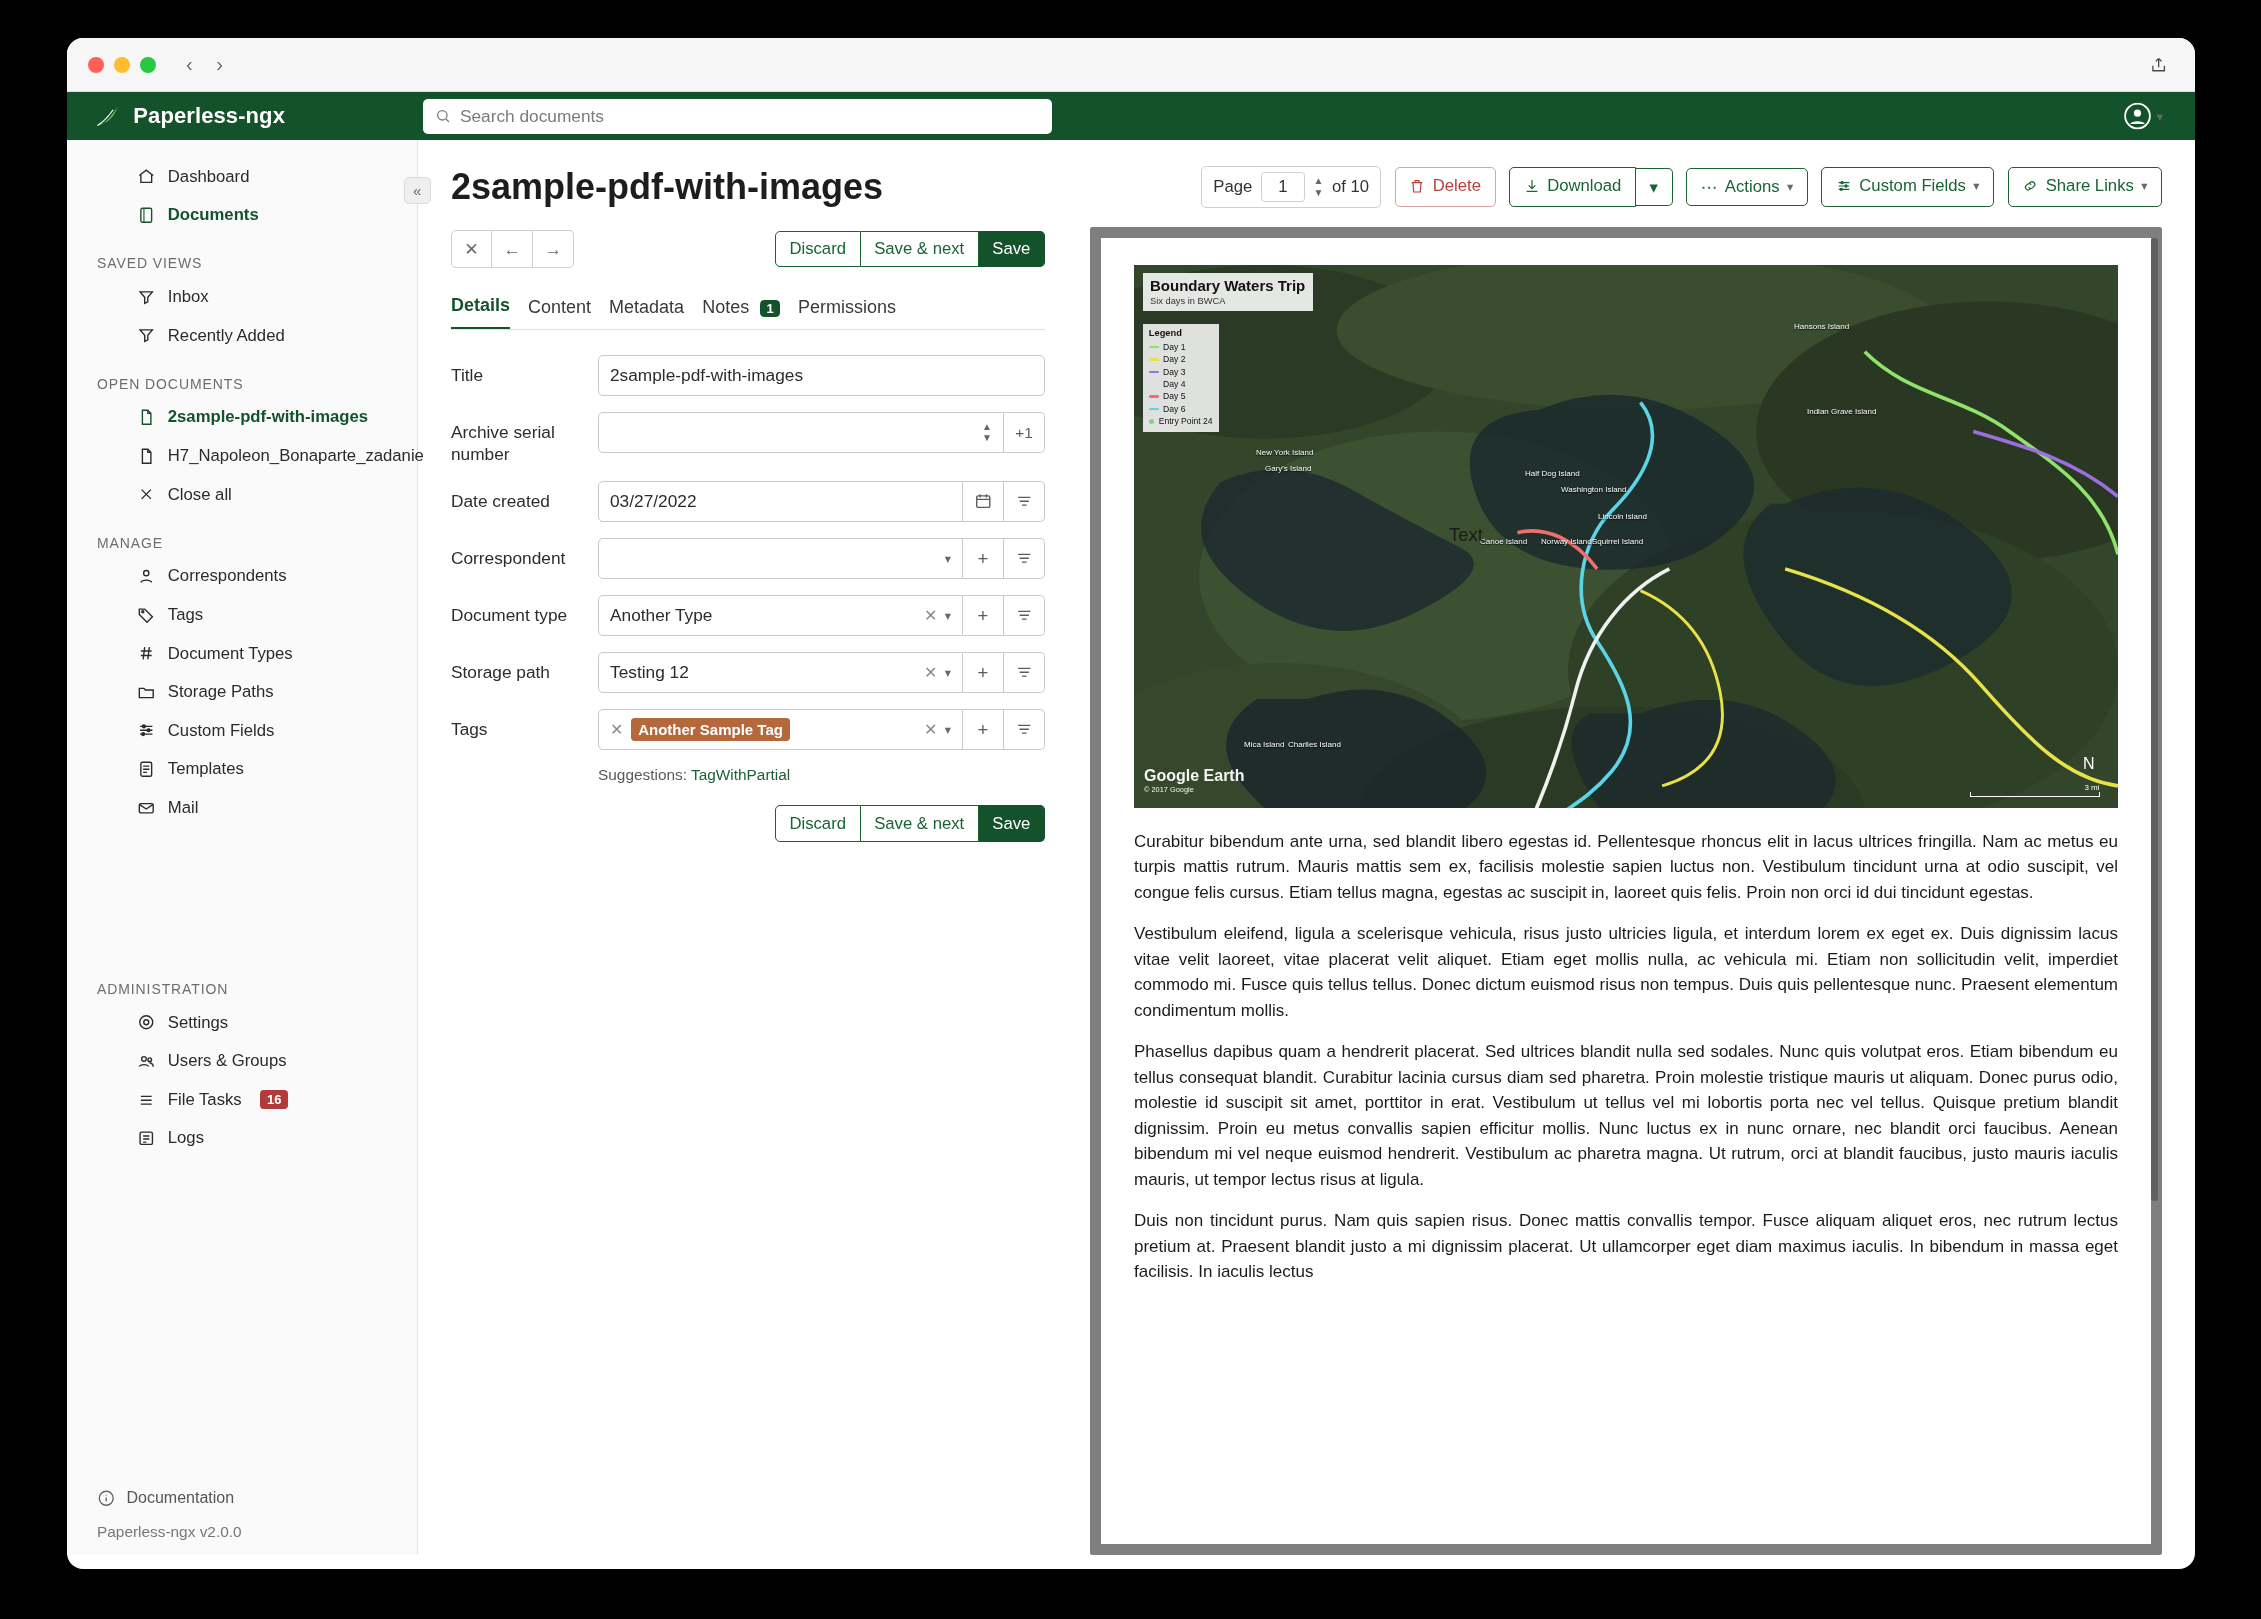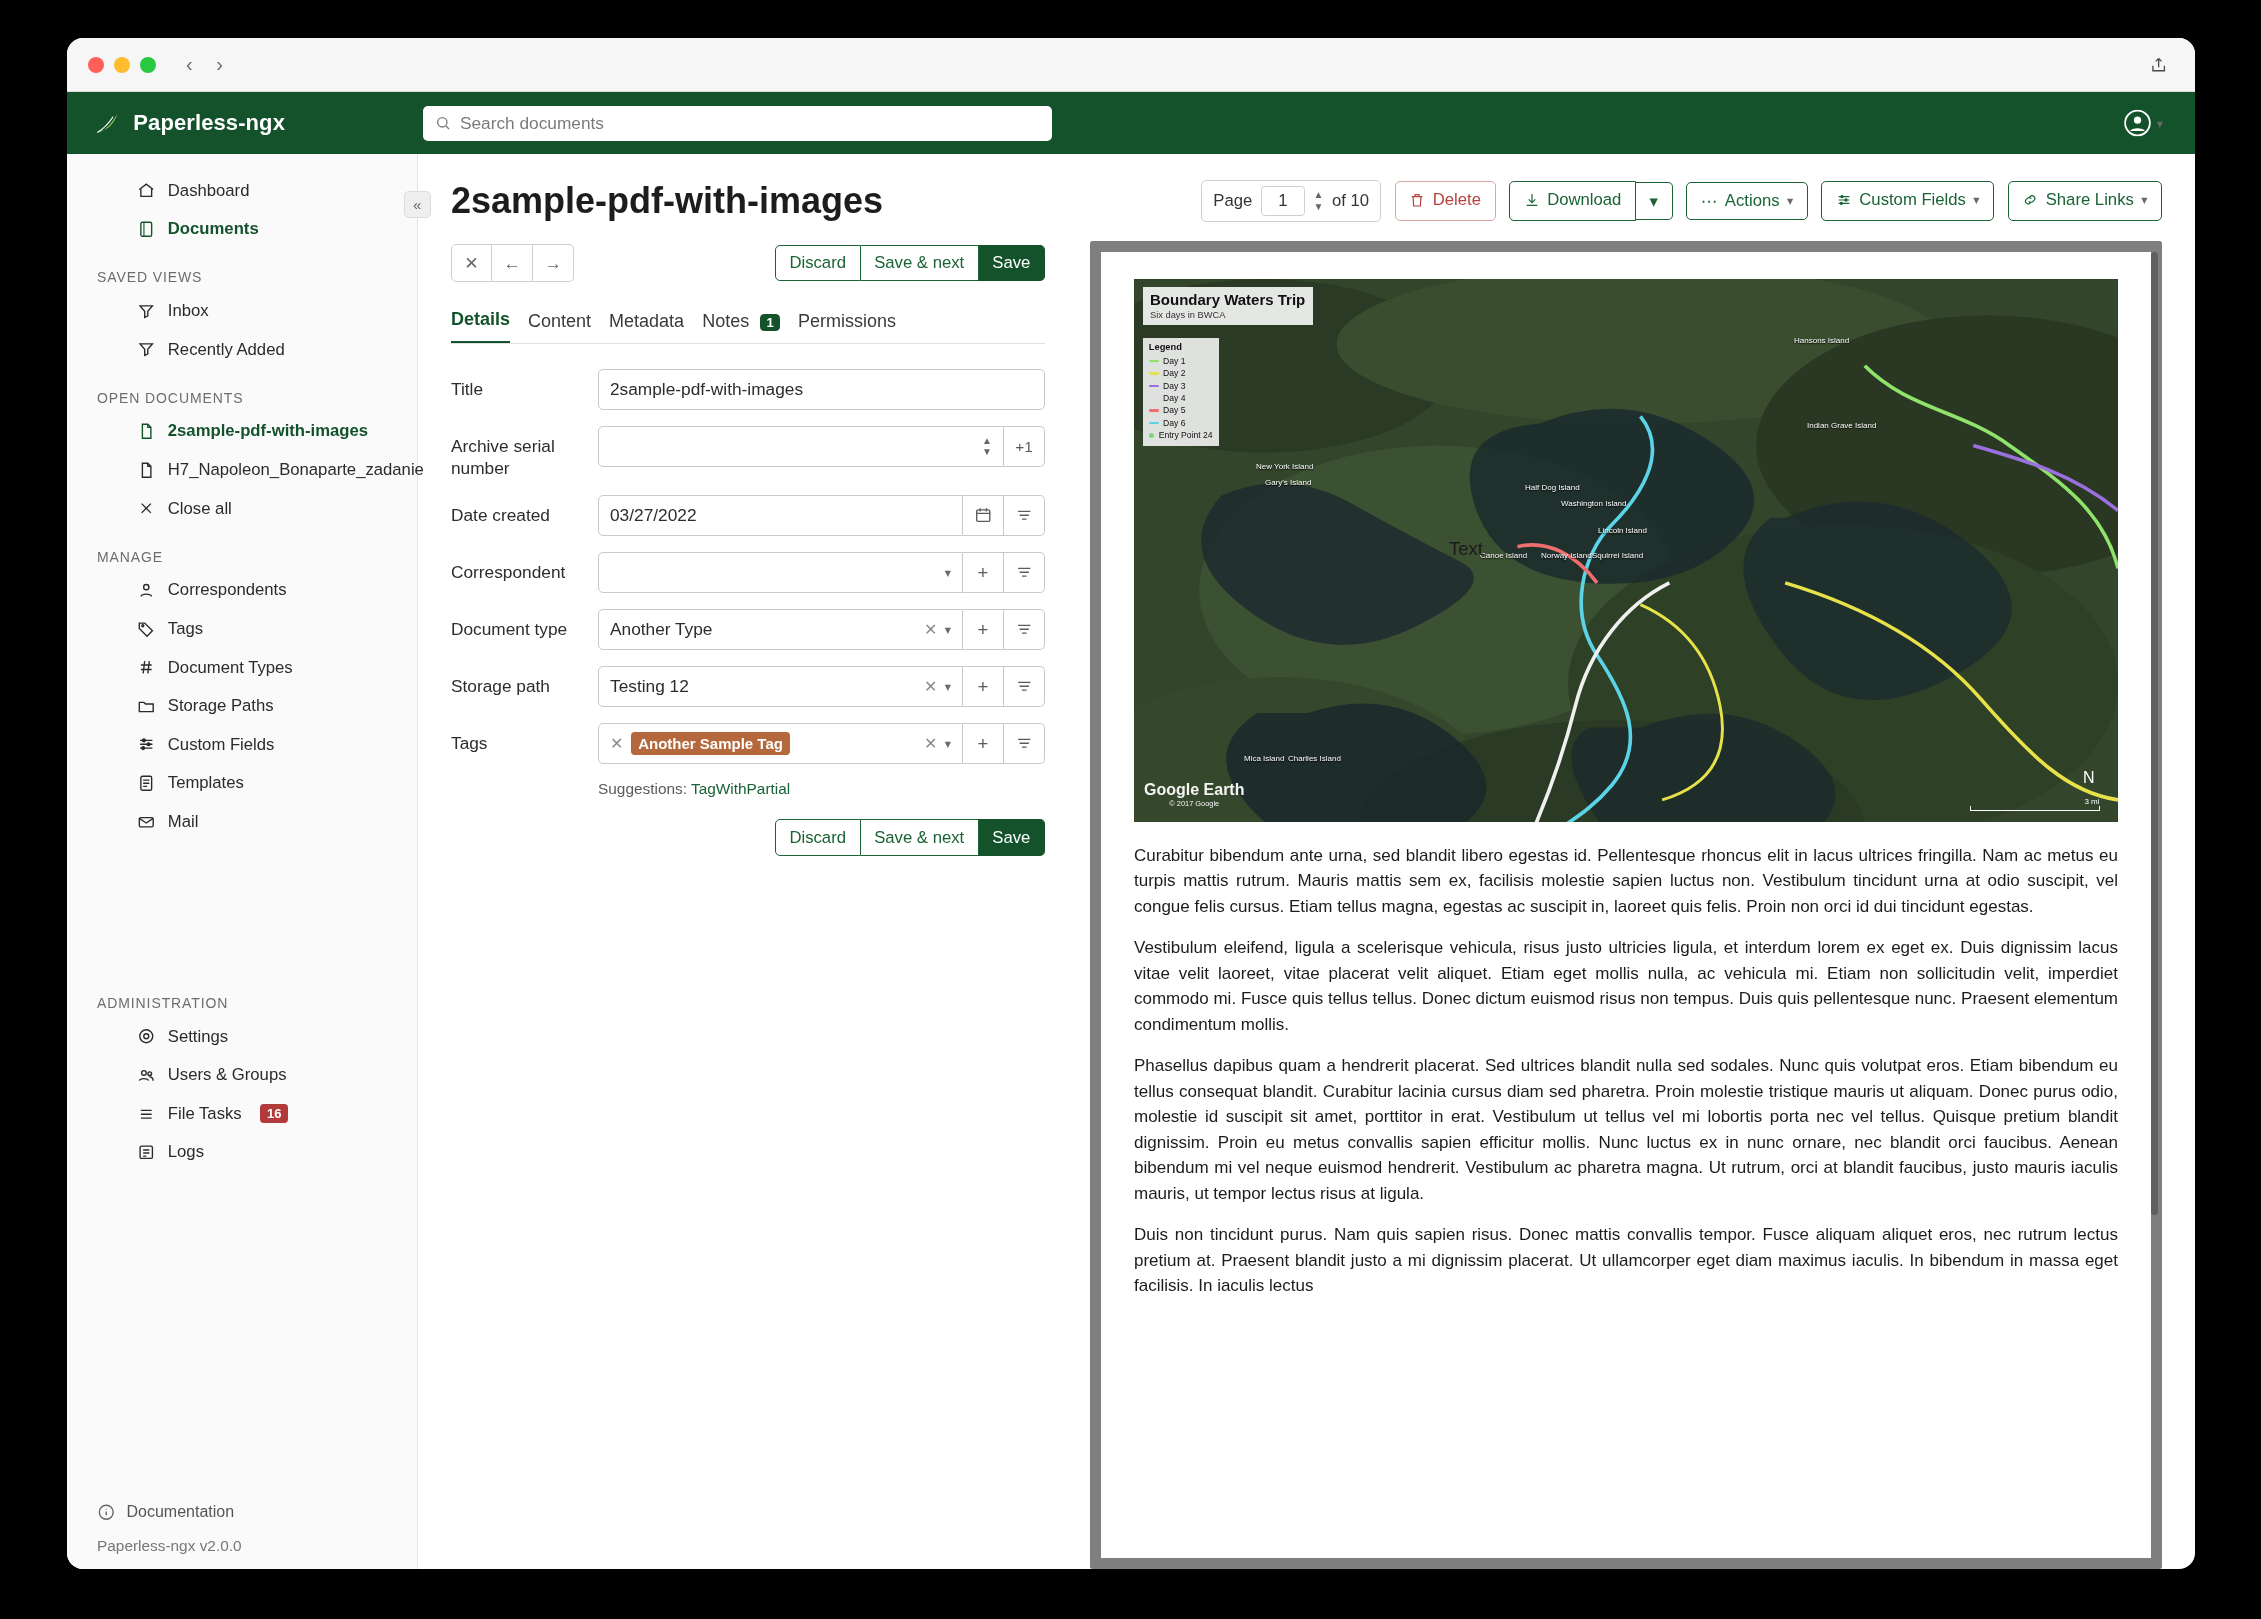--- a/index.html
+++ b/index.html
@@ -38,21 +38,21 @@
     position: absolute; left: 0; right: 0;
     text-align: center;
     font-size: 18.5px; color: #333;
   }
   .share-icon {
     position: absolute; right: 28px; top: 50%; transform: translateY(-50%);
     width: 17.3px; height: 21px;
   }
   
   .appbar {
-    height: 62px;
+    height: 48px;
     background: #14522b;
     display: flex;
     align-items: center;
     position: relative;
   }
   .brand { display: flex; align-items: center; gap: 12.3px; margin-left: 27px; width: 309px; }
   .brand-logo { width: 27px; height: 27px; }
   .brand-name { color: #fff; font-size: 22px; font-weight: 600; letter-spacing: 0.1px; }
   .searchbox {
     margin-left: 20px;
@@ -194,21 +194,21 @@
     padding: 3.7px 7.4px; font-size: 15px; font-weight: 700; color: #111; line-height: 1.25;
   }
   .map-title small { display: block; font-size: 9.3px; font-weight: 400; color: #333; }
   .legend {
     position: absolute; left: 8.6px; top: 59px; background: rgba(255,255,255,.85);
     padding: 3.7px 6.2px; font-size: 8.6px; color: #111; line-height: 1.45;
   }
   .legend b { font-size: 9.3px; }
   .legend .lrow { display: flex; align-items: center; gap: 4.3px; }
   .legend .sw { width: 10px; height: 2.5px; border-radius: 1.2px; display: inline-block; }
-  .gearth { position: absolute; left: 10px; bottom: 13.6px; color: #fff; font-size: 16px; font-weight: 600; opacity: .95; text-align: center; }
+  .gearth { position: absolute; left: 10px; bottom: 13.6px; color: #fff; font-size: 16px; font-weight: 600; opacity: .95; }
   .gearth small { display: block; font-size: 7.4px; font-weight: 400; }
   .scalebar { position: absolute; right: 18.5px; bottom: 11px; color: #fff; font-size: 8px; }
   .scalebar .bar { border: 0.6px solid #fff; border-top: none; height: 5px; width: 130px; }
   .compass { position: absolute; right: 23.5px; bottom: 35px; color: #fff; font-size: 16px; }
   .map-label { position: absolute; color: #fff; font-size: 8px; text-shadow: 0 0.6px 1.2px #000; }
   .map-label.big { font-size: 18.5px; color: #1b1b1b; text-shadow: none; }
   .bodytext { font-size: 17px; line-height: 1.5; color: #1c1c1c; text-align: justify; margin-top: 21px; }
   .bodytext p + p { margin-top: 16px; }
   .scrollbar {
     position: absolute; right: 3.7px; top: 11px; width: 7.4px; height: 963px;

